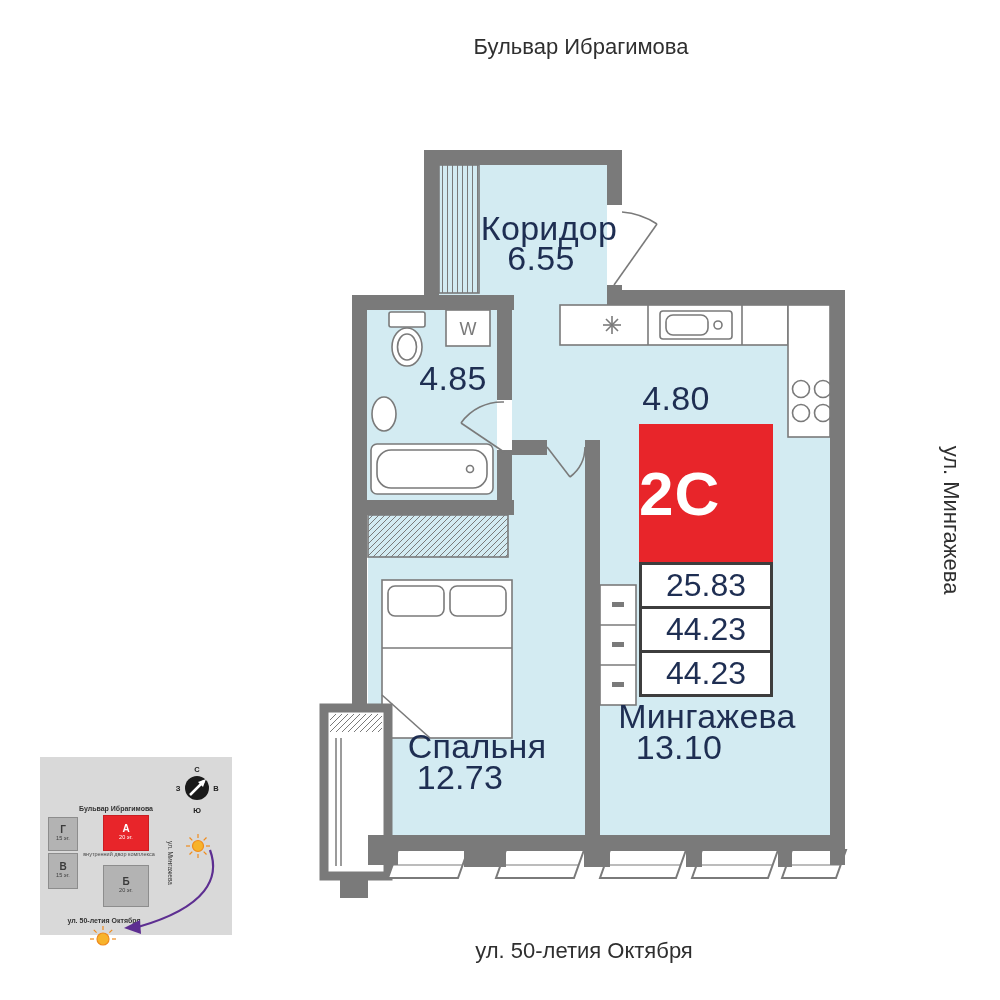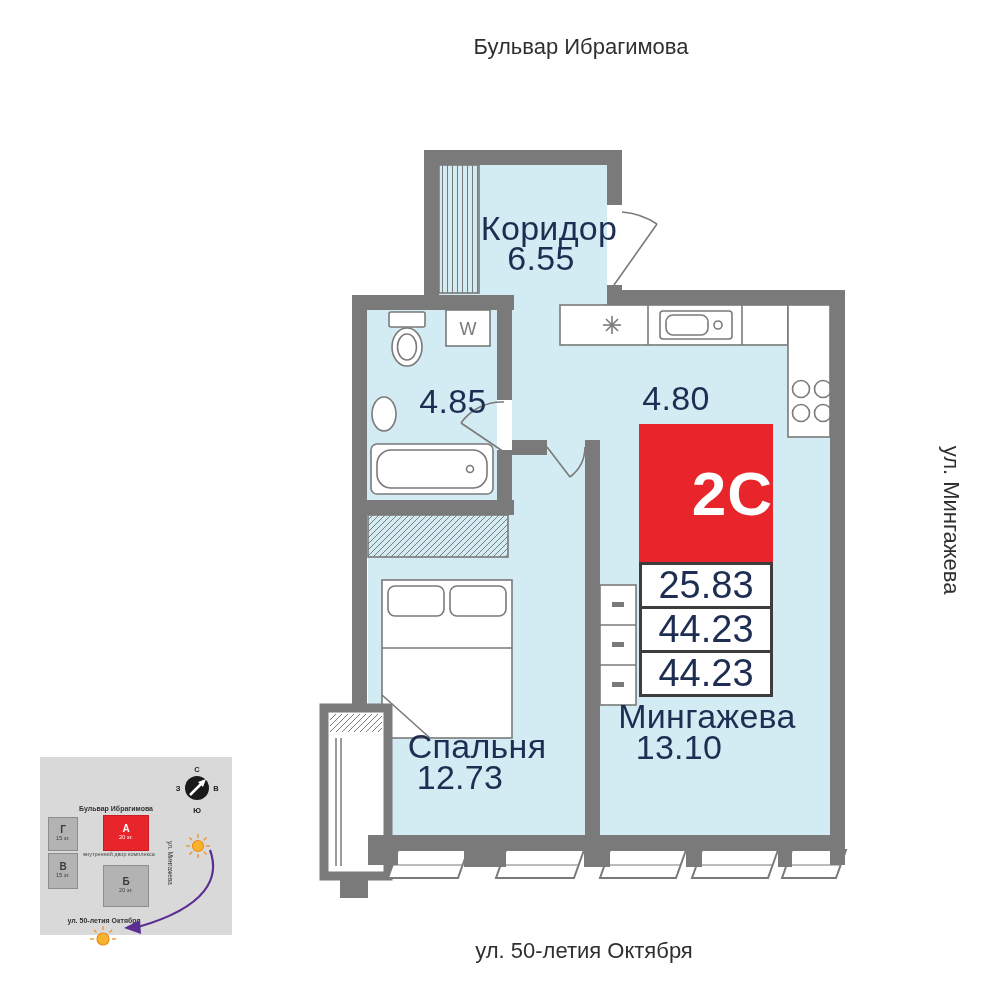--- a/index.html
+++ b/index.html
@@ -9,25 +9,25 @@
 
   .street{position:absolute;font-size:22px;color:#2f2f2f;font-weight:500;white-space:nowrap;}
   .street-top{left:581px;top:47px;transform:translate(-50%,-50%);}
   .street-right{left:951px;top:520px;transform:translate(-50%,-50%) rotate(90deg);}
   .street-bottom{left:584px;top:951px;transform:translate(-50%,-50%);}
 
   .room-label{position:absolute;transform:translate(-50%,-50%);font-size:34px;color:#1e2e52;
     font-weight:500;white-space:nowrap;letter-spacing:.3px;}
 
   .badge{position:absolute;left:639px;top:424px;width:134px;height:138px;background:#e8252a;
-    display:flex;align-items:center;justify-content:flex-end;}
+    display:flex;align-items:center;justify-content:flex-start;}
   .badge span{color:#ffffff;font-size:62px;font-weight:700;letter-spacing:1px;}
   .area-stack{position:absolute;left:639px;top:562px;width:134px;}
   .area-box{box-sizing:border-box;height:47px;border:3px solid #3d3d3d;background:#ffffff;
-    display:flex;align-items:center;justify-content:center;font-size:38px;color:#1e2e52;font-weight:500;}
+    display:flex;align-items:center;justify-content:center;font-size:32px;color:#1e2e52;font-weight:500;}
   .area-box + .area-box{margin-top:-3px;}
 
   .minimap{position:absolute;left:40px;top:757px;width:192px;height:178px;background:#d9d9d9;overflow:visible;}
   .mm-overlay{position:absolute;left:0;top:0;pointer-events:none;}
   .mm-street-top{position:absolute;left:6px;top:48px;width:140px;text-align:center;font-size:7px;
     font-weight:700;color:#333333;}
   .mm-street-right{position:absolute;left:130px;top:106px;transform:translate(-50%,-50%) rotate(90deg);
     font-size:6.5px;color:#333333;white-space:nowrap;}
   .mm-street-bottom{position:absolute;left:4px;top:160px;width:120px;text-align:center;font-size:7px;
     font-weight:700;color:#333333;}
@@ -187,21 +187,21 @@
       <path d="M 504 402 A 50 50 0 0 0 461 423"></path>
 
       <line x1="547" y1="447" x2="570" y2="477"></line>
       <path d="M 585 447 A 38 38 0 0 1 570 477"></path>
     </g>
   </svg>
 
   <div class="room-label" style="left:549px;top:228px">Коридор</div>
   <div class="room-label" style="left:541px;top:258px">6.55</div>
   <div class="room-label" style="left:676px;top:398px">4.80</div>
-  <div class="room-label" style="left:453px;top:401px">4.85</div>
+  <div class="room-label" style="left:453px;top:378px">4.85</div>
   <div class="room-label" style="left:477px;top:746px">Спальня</div>
   <div class="room-label" style="left:460px;top:777px">12.73</div>
   <div class="room-label" style="left:707px;top:716px">Мингажева</div>
   <div class="room-label" style="left:679px;top:747px">13.10</div>
 
   <div class="badge">
     <span>2С</span>
   </div>
   <div class="area-stack">
     <div class="area-box">25.83</div>

